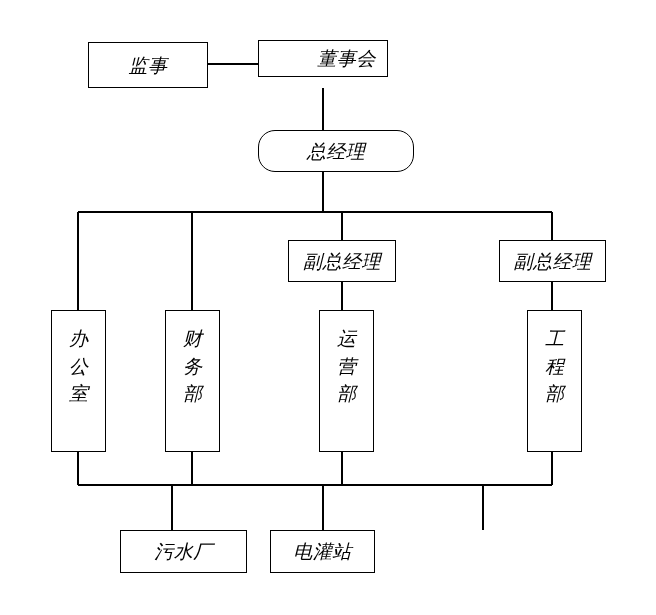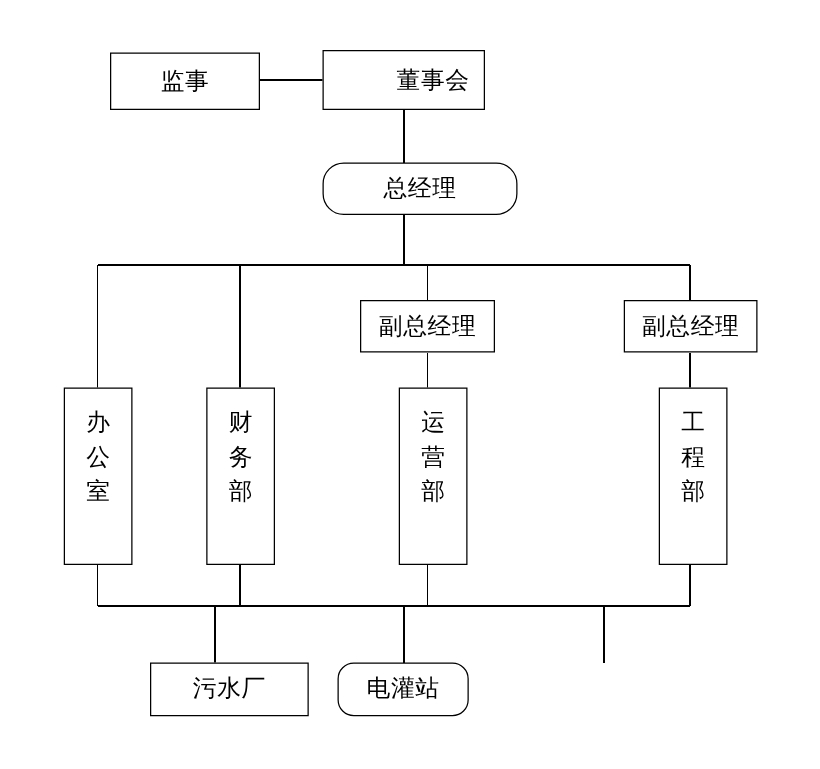--- a/index.html
+++ b/index.html
@@ -35,20 +35,21 @@
     display: flex;
     align-items: center;
     justify-content: center;
     color: #000000;
     font-family: "DejaVu Sans", "Liberation Sans", sans-serif;
     font-size: 19px;
     line-height: 1.18;
     letter-spacing: 0.5px;
     white-space: pre;
     z-index: 5;
+    font-style: italic;
   }
   .node-vertical {
     align-items: flex-start;
     padding-top: 14px;
     line-height: 1.45;
     letter-spacing: 0;
   }
   .node-vertical .label {
     display: block;
     text-align: center;
@@ -89,21 +90,21 @@
       <line x1="172" y1="485" x2="172" y2="530"></line>
       <line x1="323" y1="485" x2="323" y2="530"></line>
       <line x1="483" y1="485" x2="483" y2="530"></line>
     </g>
   </svg>
 
   <div class="node" style="left:88px; top:42px; width:120px; height:46px;">
     <span class="label">监事</span>
   </div>
 
-  <div class="node" style="left:258px; top:40px; width:130px; height:48px;padding-left:47px;">
+  <div class="node" style="left:258px; top:40px; width:130px; height:37px;padding-left:47px;">
     <span class="label">董事会</span>
   </div>
 
   <div class="node" style="left:258px; top:130px; width:156px; height:42px;border-radius:17px;">
     <span class="label">总经理</span>
   </div>
 
   <div class="node" style="left:288px; top:240px; width:108px; height:42px;">
     <span class="label">副总经理</span>
   </div>
@@ -133,18 +134,18 @@
   <div class="node node-vertical" style="left:527px; top:310px; width:55px; height:142px;">
     <span class="label">工
 程
 部</span>
   </div>
 
   <div class="node" style="left:120px; top:530px; width:127px; height:43px;">
     <span class="label">污水厂</span>
   </div>
 
-  <div class="node" style="left:270px; top:530px; width:105px; height:43px;border-radius:13px;">
+  <div class="node" style="left:270px; top:530px; width:105px; height:43px;">
     <span class="label">电灌站</span>
   </div>
 
 
 </div>
 
 </body></html>

